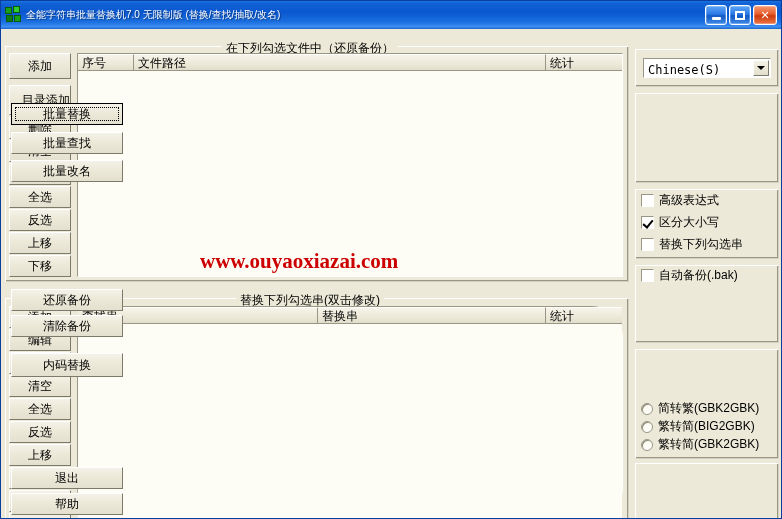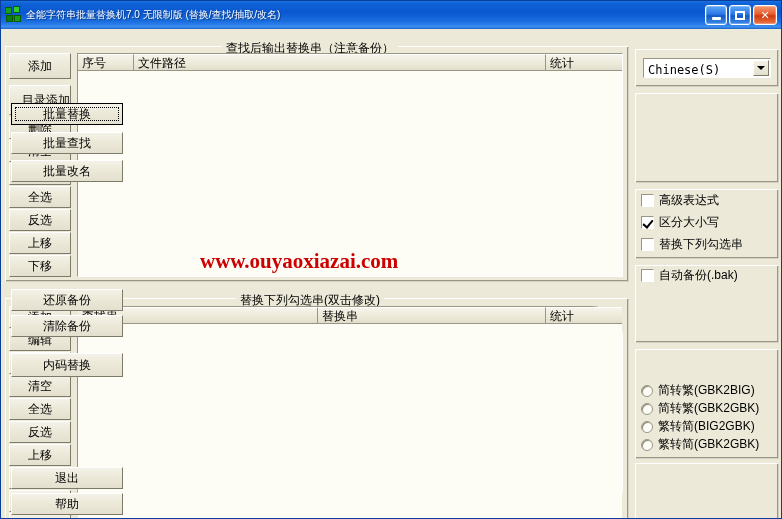--- a/index.html
+++ b/index.html
@@ -234,21 +234,21 @@
             <div class="max-glyph"></div>
           </div>
       </div>
       <div class="wbtn close">
         <div class="gl">✕</div>
       </div>
     </div>
   </div>
 
   <div class="group" style="left:4px; top:45px; width:624px; height:236px;">
-    <div class="gtitle" style="left:216px;">查找后输出替换串（注意备份）</div>
+    <div class="gtitle" style="left:216px;">在下列勾选文件中（还原备份）</div>
   </div>
 
   <div class="btn lbtn" style="top:52px;  height:26px;">
       <span>添加</span>
     </div>
   <div class="btn lbtn" style="top:84px;  height:30px;padding-left:12px;">
       <span>目录添加</span>
     </div>
   <div class="btn lbtn" style="top:116px; height:22px;">
       <span>删除</span>
@@ -369,24 +369,20 @@
     <span>还原备份</span>
   </div>
   <div class="btn rbtn" style="top:314px;">
     <span>清除备份</span>
   </div>
 
   <div class="group" style="left:634px; top:348px; width:144px; height:110px;"></div>
   <div class="btn rbtn" style="top:352px; height:24px;">
     <span>内码替换</span>
   </div>
-  <div class="rad" style="left:640px; top:381px;">
-    <span class="circ"></span>
-    <span>简转繁(GBK2BIG)</span>
-  </div>
   <div class="rad" style="left:640px; top:399px;">
     <span class="circ"></span>
     <span>简转繁(GBK2GBK)</span>
   </div>
   <div class="rad" style="left:640px; top:417px;">
     <span class="circ"></span>
     <span>繁转简(BIG2GBK)</span>
   </div>
   <div class="rad" style="left:640px; top:435px;">
     <span class="circ"></span>

